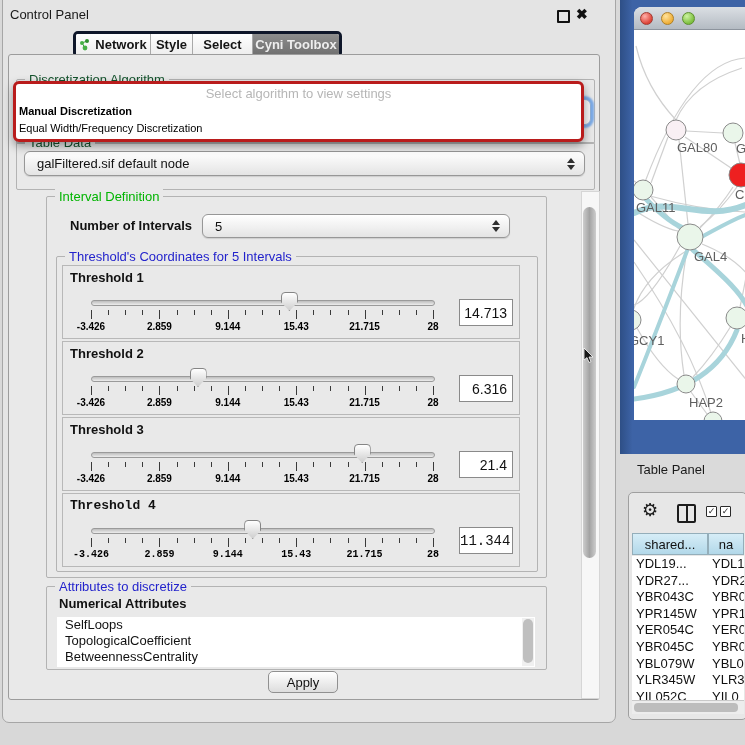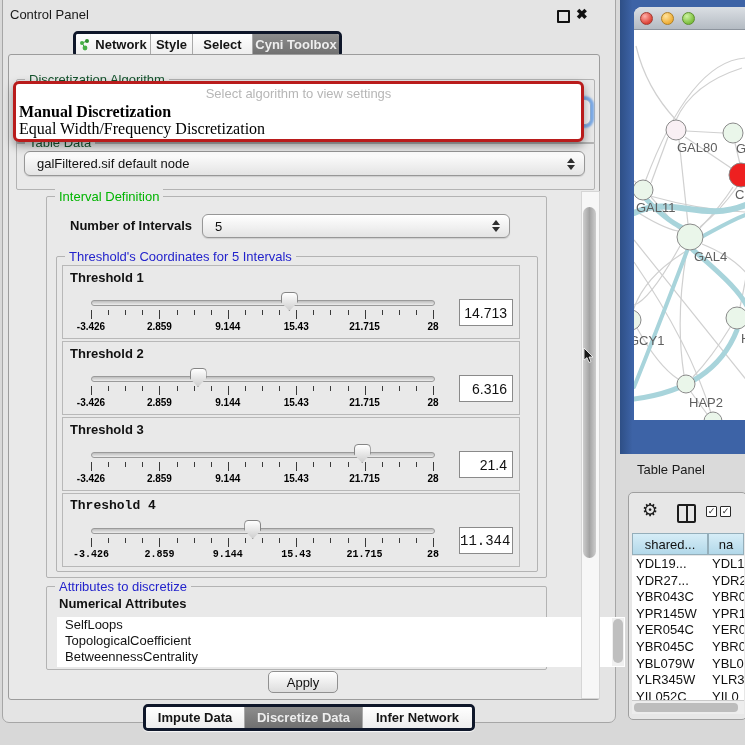--- a/index.html
+++ b/index.html
@@ -44,38 +44,38 @@
   .spin .dn{border-top:5px solid #2f2f2f;}
 
   
   .focus-combo{left:556px;top:99px;width:33px;height:24px;border-radius:6px;background:#f5f5f5;
                border:1px solid #8fb0d8;box-shadow:0 0 2px 3px rgba(105,160,230,.85);}
 
   
   .popup{left:13px;top:81px;width:565px;height:55px;background:#fff;border:3px solid #b91c1c;
          border-radius:6px;box-shadow:0 4px 10px rgba(0,0,0,.38);z-index:60;}
   .popup .prompt{height:19px;line-height:19px;text-align:center;color:#b6b6b6;font-size:13px;}
-  .popup .opt{height:17px;line-height:17px;padding-left:3px;font-size:16px;color:#000;white-space:nowrap;font-family:Liberation Serif, serif;}
+  .popup .opt{height:17px;line-height:17px;padding-left:3px;font-size:11px;color:#000;white-space:nowrap;}
   .popup .opt.bold{font-weight:bold;}
 
   
   .slider-panel{position:absolute;left:62px;width:456px;height:72px;border:1px solid #b8b8b8;background:#e9e9e9;}
   .sl-label{position:absolute;left:7px;top:4px;font-weight:bold;font-size:13px;}
   .sl-track{position:absolute;left:28px;top:34px;width:342px;height:4px;border:1px solid #9a9a9a;
             border-radius:3px;background:linear-gradient(#bdbdbd,#ededed);}
   .sl-handle{position:absolute;top:26px;width:15px;height:17px;background:linear-gradient(#ffffff,#cfcfcf);
              border:1px solid #858585;border-radius:4px;
              clip-path:polygon(0 0,100% 0,100% 52%,50% 100%,0 52%);}
   .tick{position:absolute;width:1px;background:#3a3a3a;}
   .tick-lab{position:absolute;top:55px;transform:translateX(-50%);font-size:10px;font-weight:bold;color:#000;white-space:nowrap;}
   .val-box{position:absolute;left:396px;top:33px;width:54px;height:27px;background:#fff;border:1px solid #8a8a8a;
            font-size:14px;text-align:right;line-height:27px;padding-right:5px;box-sizing:border-box;}
 
   
-  .attr-list{position:absolute;left:10px;top:30px;width:568px;height:50px;background:#fff;overflow:hidden;}
+  .attr-list{position:absolute;left:10px;top:30px;width:478px;height:50px;background:#fff;overflow:hidden;}
   .attr-item{height:16px;line-height:16px;padding-left:8px;font-size:13px;}
   .list-scroll{position:absolute;right:1px;top:1px;width:12px;height:48px;background:#f0f0f0;}
   .list-thumb{position:absolute;left:1px;top:1px;width:10px;height:44px;border-radius:5px;background:#bfbfbf;}
 
   
   .mac-btn{position:absolute;background:linear-gradient(#ffffff,#dddddd);border:1px solid #909090;
            border-radius:5px;display:flex;align-items:center;justify-content:center;font-size:13px;}
 
   
   .v-scroll{left:581px;top:191px;width:17px;height:506px;background:#f7f7f7;border:1px solid #d6d6d6;}
@@ -327,31 +327,20 @@
   </div>
 
   <div class="mac-btn" style="left:268px;top:671px;width:68px;height:20px;">
     <span>Apply</span>
   </div>
 
   <div class="abs v-scroll">
     <div class="v-thumb"></div>
   </div>
 
-  <div class="abs segbar" style="left:143px;top:704px;" id="bottomTabs">
-      <div class="seg" style="width: 98px;">
-        <span>Impute Data</span>
-      </div>
-      <div class="seg sel" style="width: 117px;">
-        <span>Discretize Data</span>
-      </div>
-      <div class="seg" style="width: 109px;">
-        <span>Infer Network</span>
-      </div>
-    </div>
 
   <div class="abs popup" id="popup">
     <div class="prompt">Select algorithm to view settings</div>
   <div class="opt bold">Manual Discretization</div>
       <div class="opt">Equal Width/Frequency Discretization</div>
     </div>
 
   <svg class="abs cursor" width="12" height="17">
     <polygon points="1,0 1,12 4,9.6 6,14.5 8,13.6 6,9 10,9" fill="#1a1a1a" stroke="#fff" stroke-width="0.8"></polygon>
   </svg>

